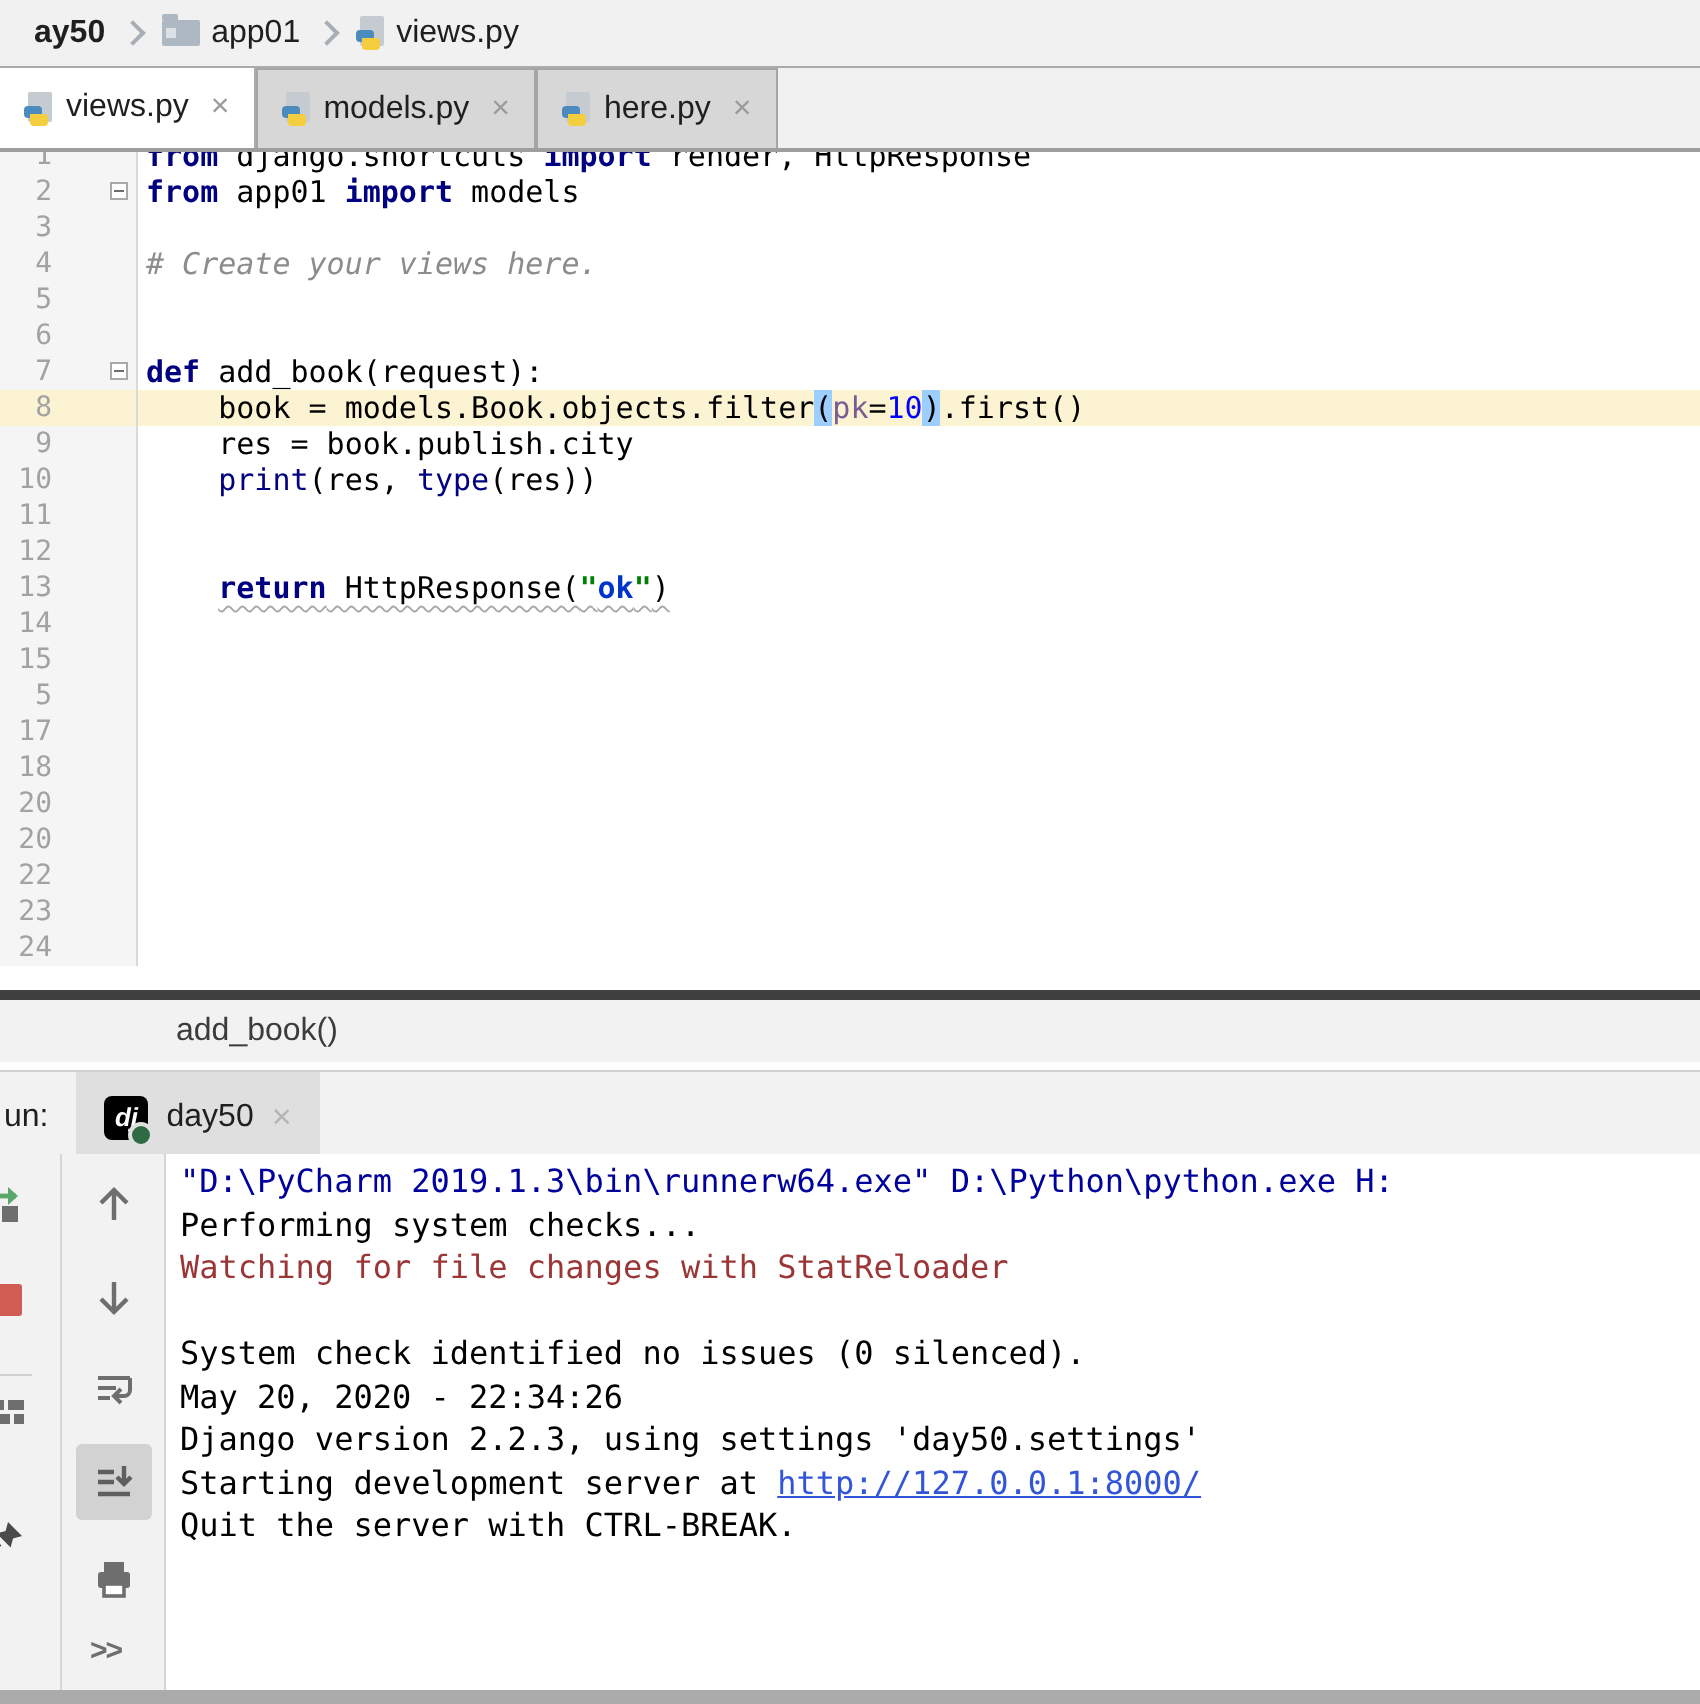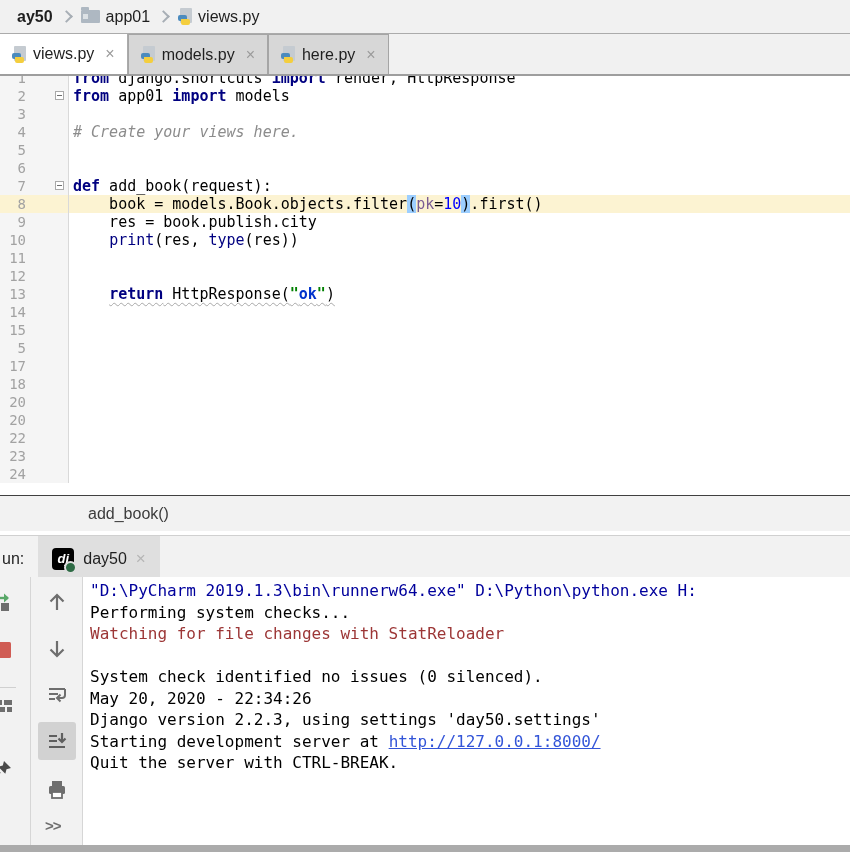--- a/index.html
+++ b/index.html
@@ -54,21 +54,21 @@
   .tok-arg{color:#7A5C93;}
   .tok-num{color:#0000FF;}
   .tok-bi{color:#000080;}
   .tok-str{color:#008000;font-weight:bold;}
   .tok-strb{color:#0033CC;font-weight:bold;}
   .wavy{text-decoration:underline;text-decoration-style:wavy;text-decoration-color:#A8A8A8;
       text-decoration-thickness:1px;text-underline-offset:3px;}
 
   
   .fn-bar{position:absolute;left:0;top:495px;width:850px;height:36px;background:#F2F2F2;
-      border-top:1px solid #404040;display:flex;align-items:center;box-sizing:border-box;
+      border-top:5px solid #404040;display:flex;align-items:center;box-sizing:border-box;
       padding-left:88px;font-size:16px;color:#3C3C3C;}
 
   
   .run-strip{position:absolute;left:0;top:535px;width:850px;height:46px;background:#F2F2F2;
       border-top:1px solid #D0D0D0;display:flex;align-items:center;box-sizing:border-box;}
   .run-label{font-size:16px;color:#1f1f1f;margin-left:2px;}
   .run-tab{margin-left:14px;height:46px;background:#DFDFDF;display:flex;align-items:center;
       gap:9px;padding:0 14px;cursor:pointer;}
   .dj-icon{position:relative;width:22px;height:22px;background:#000000;border-radius:4px;
       color:#fff;font-weight:bold;font-style:italic;font-size:13px;

